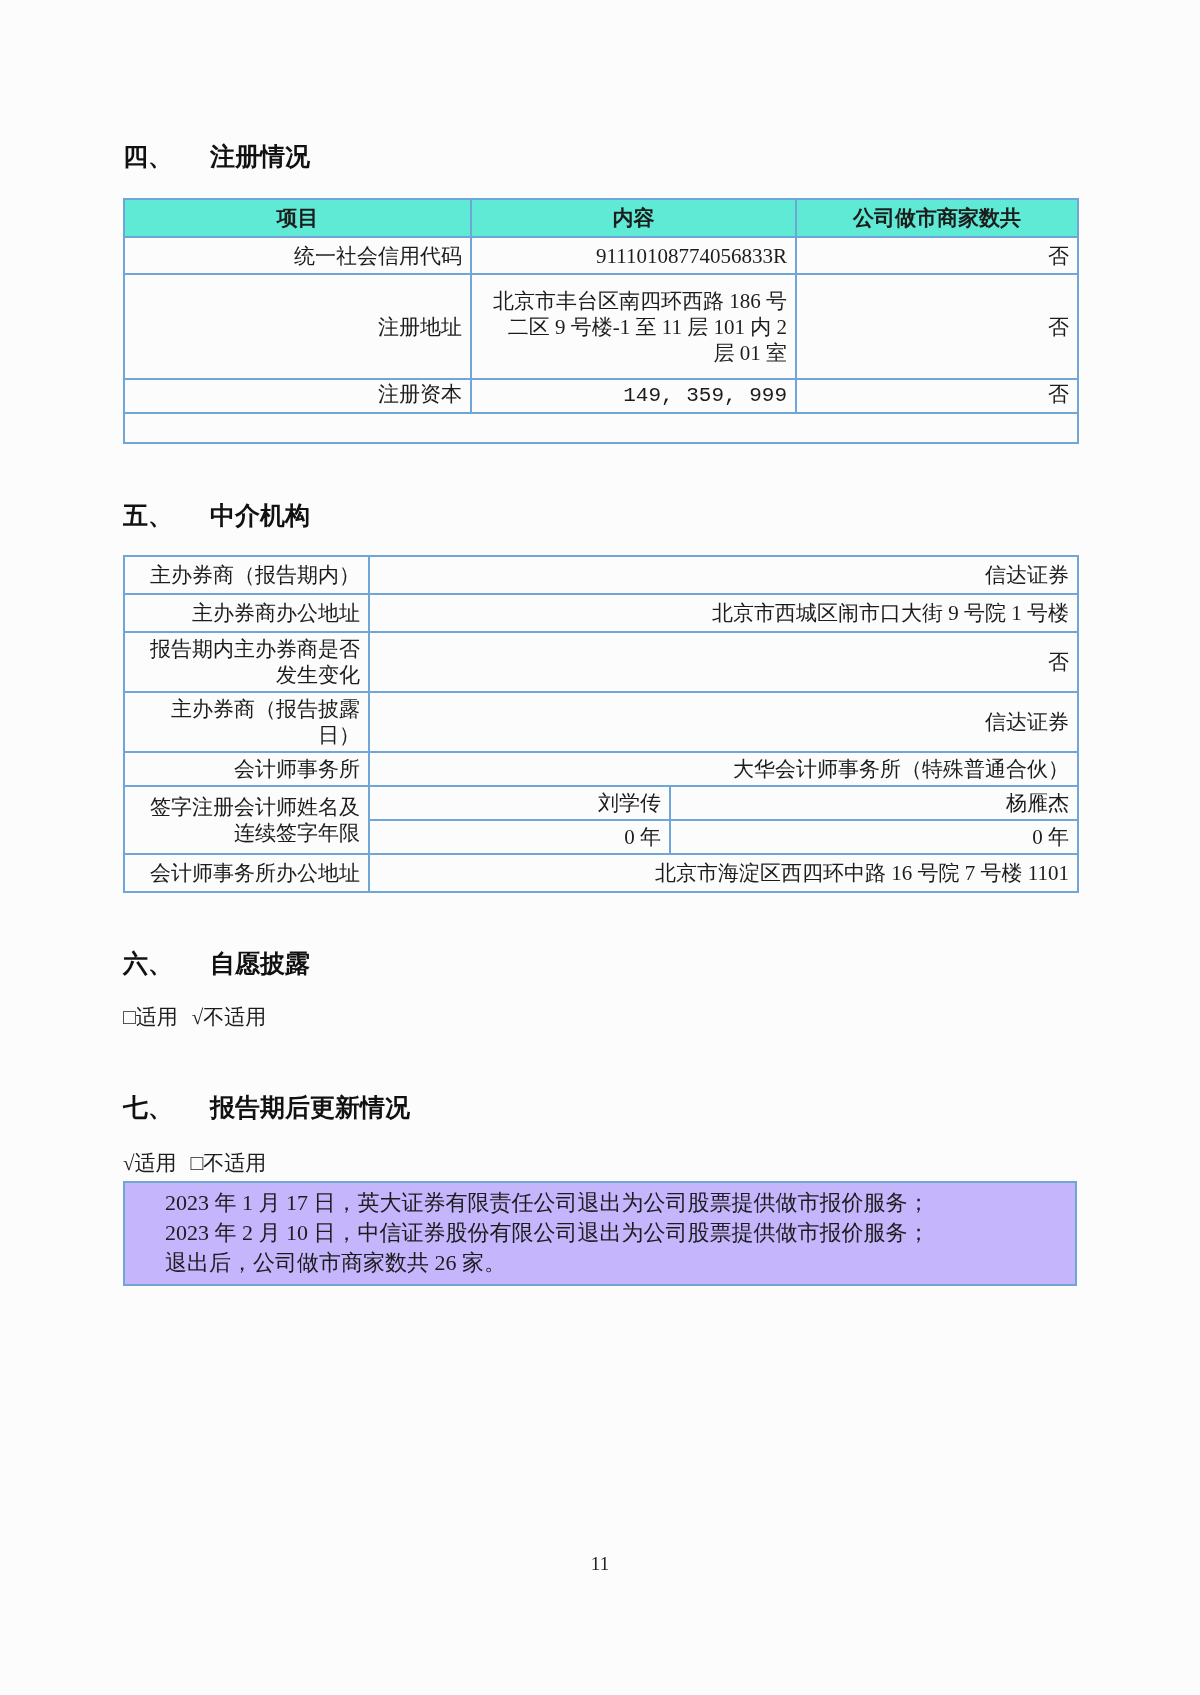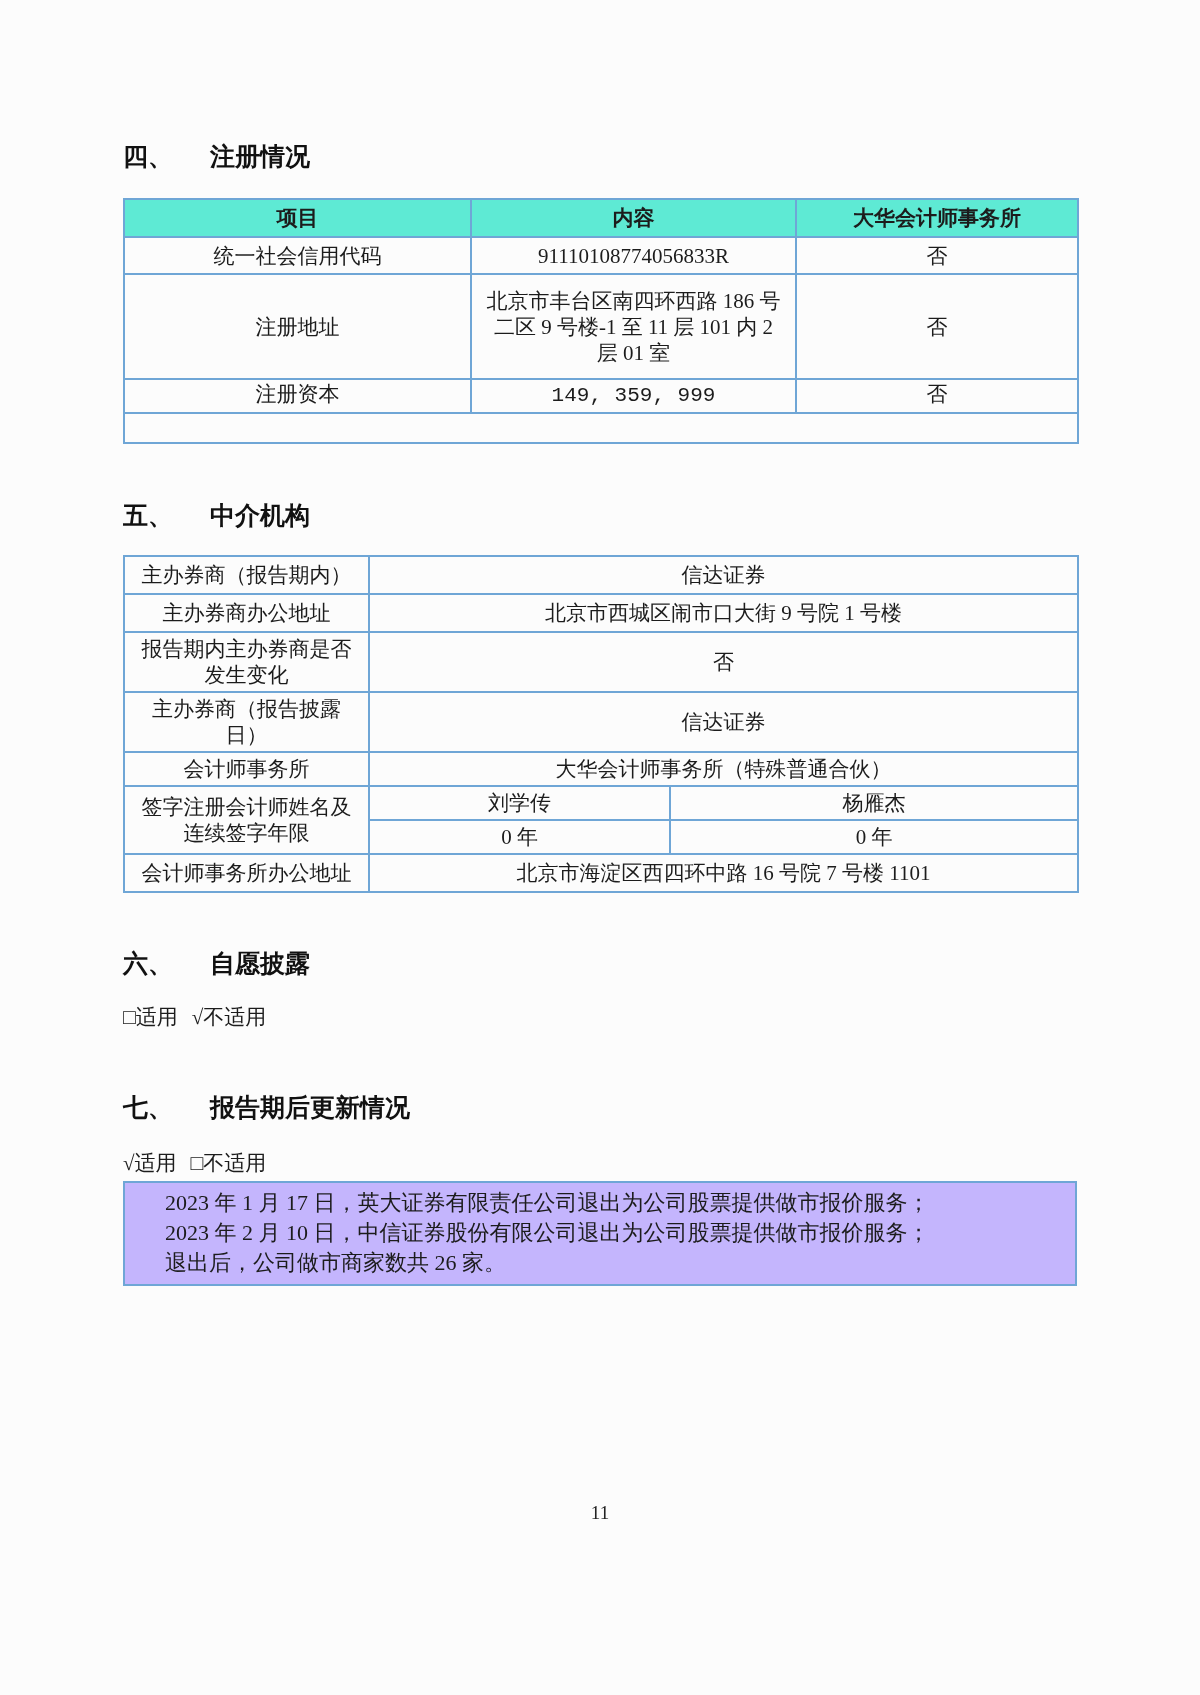--- a/index.html
+++ b/index.html
@@ -35,21 +35,21 @@
     border-collapse: collapse;
     table-layout: fixed;
     font-size: 21px;
     line-height: 26px;
   }
   table.doc-table td, table.doc-table th {
     border: 2px solid #6fa6d6;
     padding: 3px 8px;
     vertical-align: middle;
     font-weight: normal;
-    text-align: center;
+    text-align: right;
     overflow: hidden;
   }
   table.doc-table th {
     background: #5eead4;
     font-weight: bold;
     text-align: center;
   }
   #table-registration { margin-top: 28px; }
   #table-registration .r-head   { height: 38px; }
   #table-registration .r-row1   { height: 37px; }
@@ -87,21 +87,21 @@
     background: #c4b5fd;
     padding: 5px 10px 6px 10px;
   }
   .update-box p {
     font-size: 22px;
     line-height: 30px;
     text-indent: 30px;
   }
   .page-number {
     position: absolute;
-    top: 1502px;
+    top: 1553px;
     left: 0;
     width: 100%;
     text-align: center;
     font-size: 19px;
     color: #222;
   }
 </style>
 </head>
 <body>
 
@@ -116,21 +116,21 @@
     <table class="doc-table" id="table-registration">
       <colgroup>
         <col style="width:347px">
         <col style="width:325px">
         <col style="width:282px">
       </colgroup>
       <tbody>
           <tr class="r-head">
         <th>项目</th>
         <th>内容</th>
-        <th>大华会计师事务所</th>
+        <th>公司做市商家数共</th>
       </tr>
       <tr class="r-row1">
         <td>统一社会信用代码</td>
         <td>91110108774056833R</td>
         <td class="cell-center">否</td>
       </tr>
       <tr class="r-row2">
         <td>注册地址</td>
         <td class="preline cell-top">北京市丰台区南四环西路 186 号
 二区 9 号楼-1 至 11 层 101 内 2

